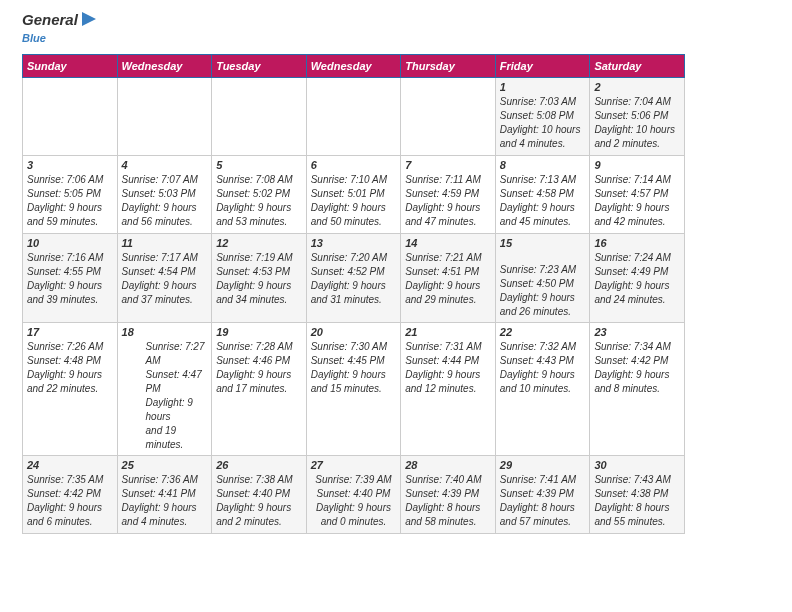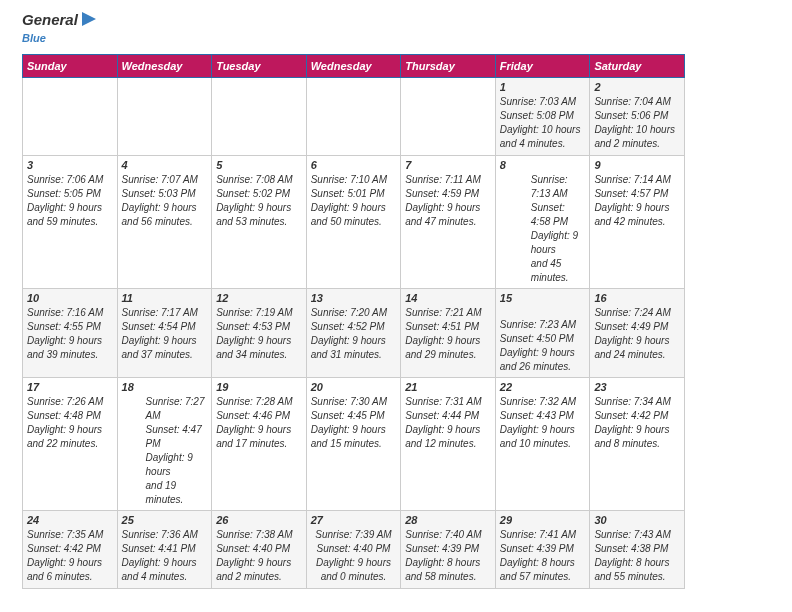--- a/index.html
+++ b/index.html
@@ -169,21 +169,21 @@
           </td>
           <td>
             <span class="day-number">7</span>
             <div class="day-info" style="white-space: pre-line;">Sunrise: 7:11 AM
 Sunset: 4:59 PM
 Daylight: 9 hours
 and 47 minutes.</div>
           </td>
           <td>
             <span class="day-number">8</span>
-            <div class="day-info" style="white-space: pre-line; margin-left: 31px;">Sunrise: 7:13 AM
+            <div class="day-info" style="white-space: pre-line;">Sunrise: 7:13 AM
 Sunset: 4:58 PM
 Daylight: 9 hours
 and 45 minutes.</div>
           </td>
           <td>
             <span class="day-number">9</span>
             <div class="day-info" style="white-space: pre-line;">Sunrise: 7:14 AM
 Sunset: 4:57 PM
 Daylight: 9 hours
 and 42 minutes.</div>

